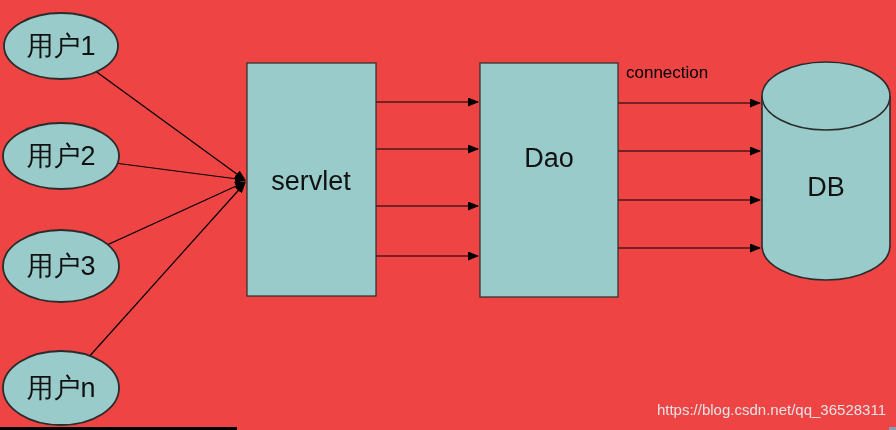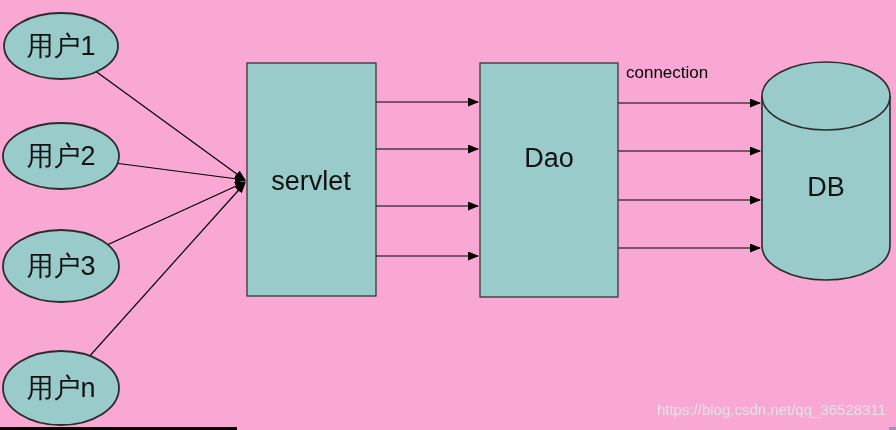--- a/index.html
+++ b/index.html
@@ -5,21 +5,21 @@
   html, body {
     margin: 0;
     padding: 0;
     background: #ffffff;
     font-family: "Liberation Sans", "DejaVu Sans", sans-serif;
   }
   .stage {
     position: relative;
     width: 896px;
     height: 430px;
-    background: #f9a8d4;
+    background: #ef4444;
     overflow: hidden;
   }
   svg { display: block; }
   .flow-line {
     stroke: #000000;
     stroke-width: 1.2;
     fill: none;
   }
   .shape-outline {
     stroke: #2b2b2b;

